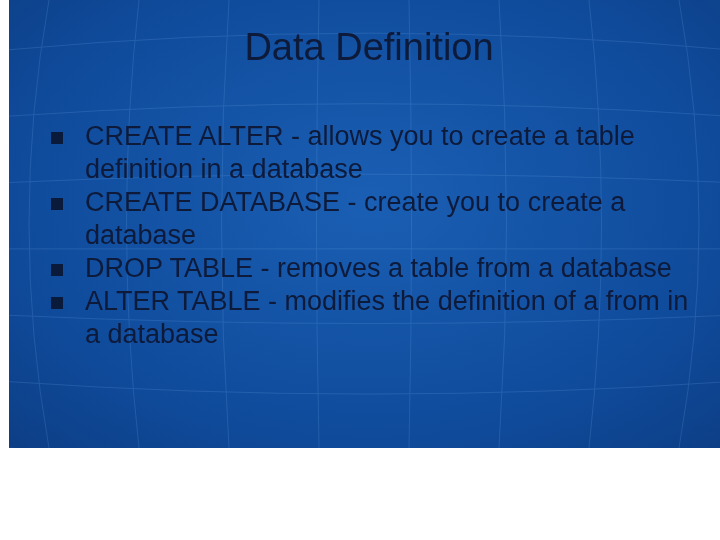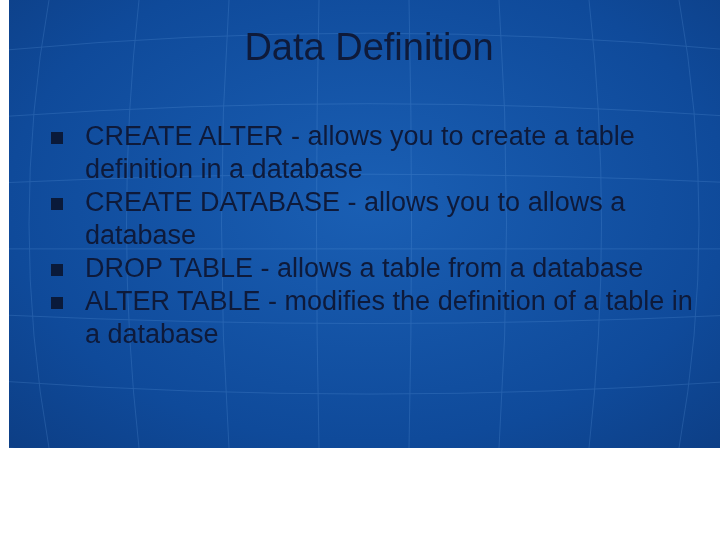--- a/index.html
+++ b/index.html
@@ -94,24 +94,24 @@
 
   <div class="title">Data Definition</div>
 
   <div class="content">
     <div class="bullet-row">
       <div class="bullet-mark"></div>
       <div class="bullet-text">CREATE ALTER - allows you to create a table definition in a database</div>
     </div>
     <div class="bullet-row">
       <div class="bullet-mark"></div>
-      <div class="bullet-text">CREATE DATABASE - allows you to allows a database</div>
+      <div class="bullet-text">CREATE DATABASE - create you to create a database</div>
     </div>
     <div class="bullet-row">
       <div class="bullet-mark"></div>
-      <div class="bullet-text">DROP TABLE - allows a table from a database</div>
+      <div class="bullet-text">DROP TABLE - removes a table from a database</div>
     </div>
     <div class="bullet-row">
       <div class="bullet-mark"></div>
-      <div class="bullet-text">ALTER TABLE - modifies the definition of a table in a database</div>
+      <div class="bullet-text">ALTER TABLE - modifies the definition of a from in a database</div>
     </div>
   </div>
 </div>
 
 </body></html>

